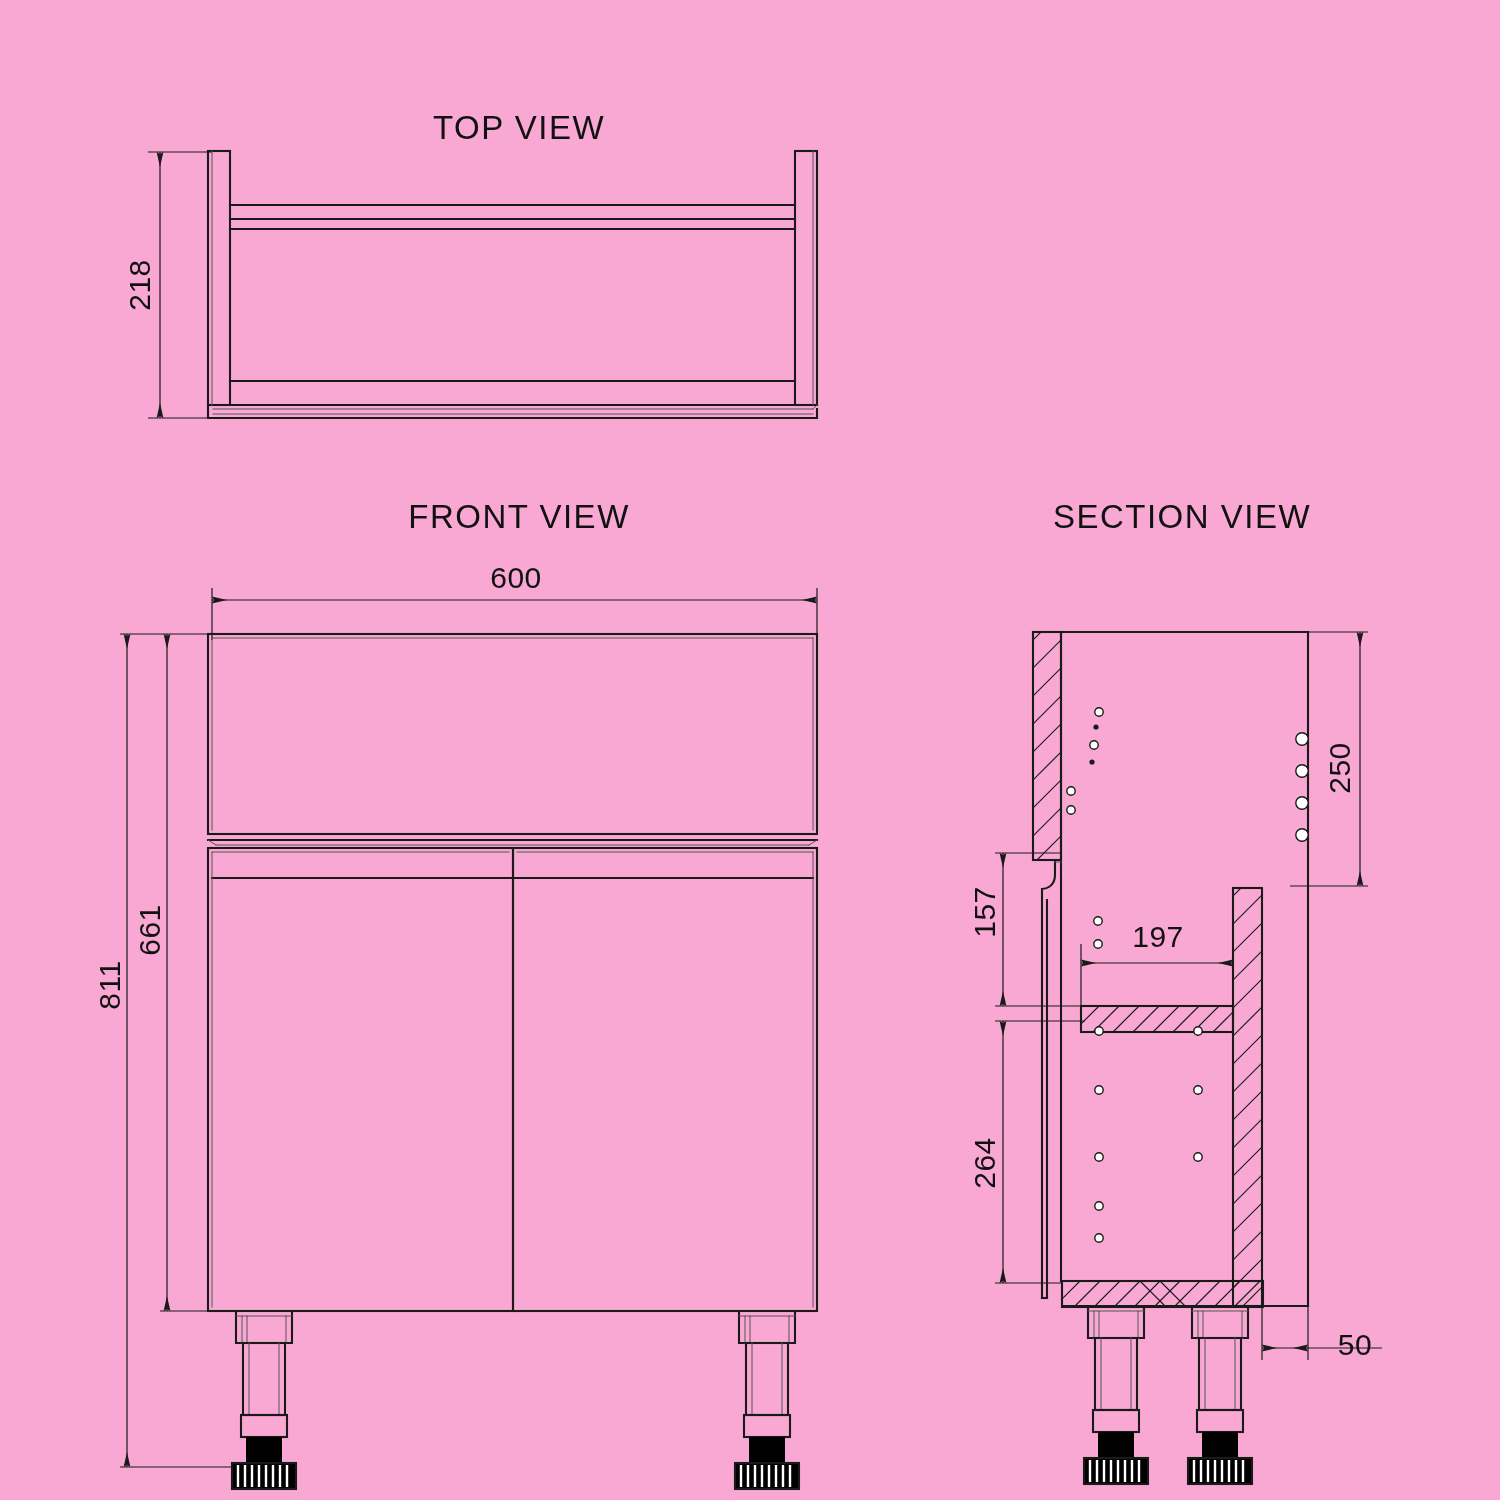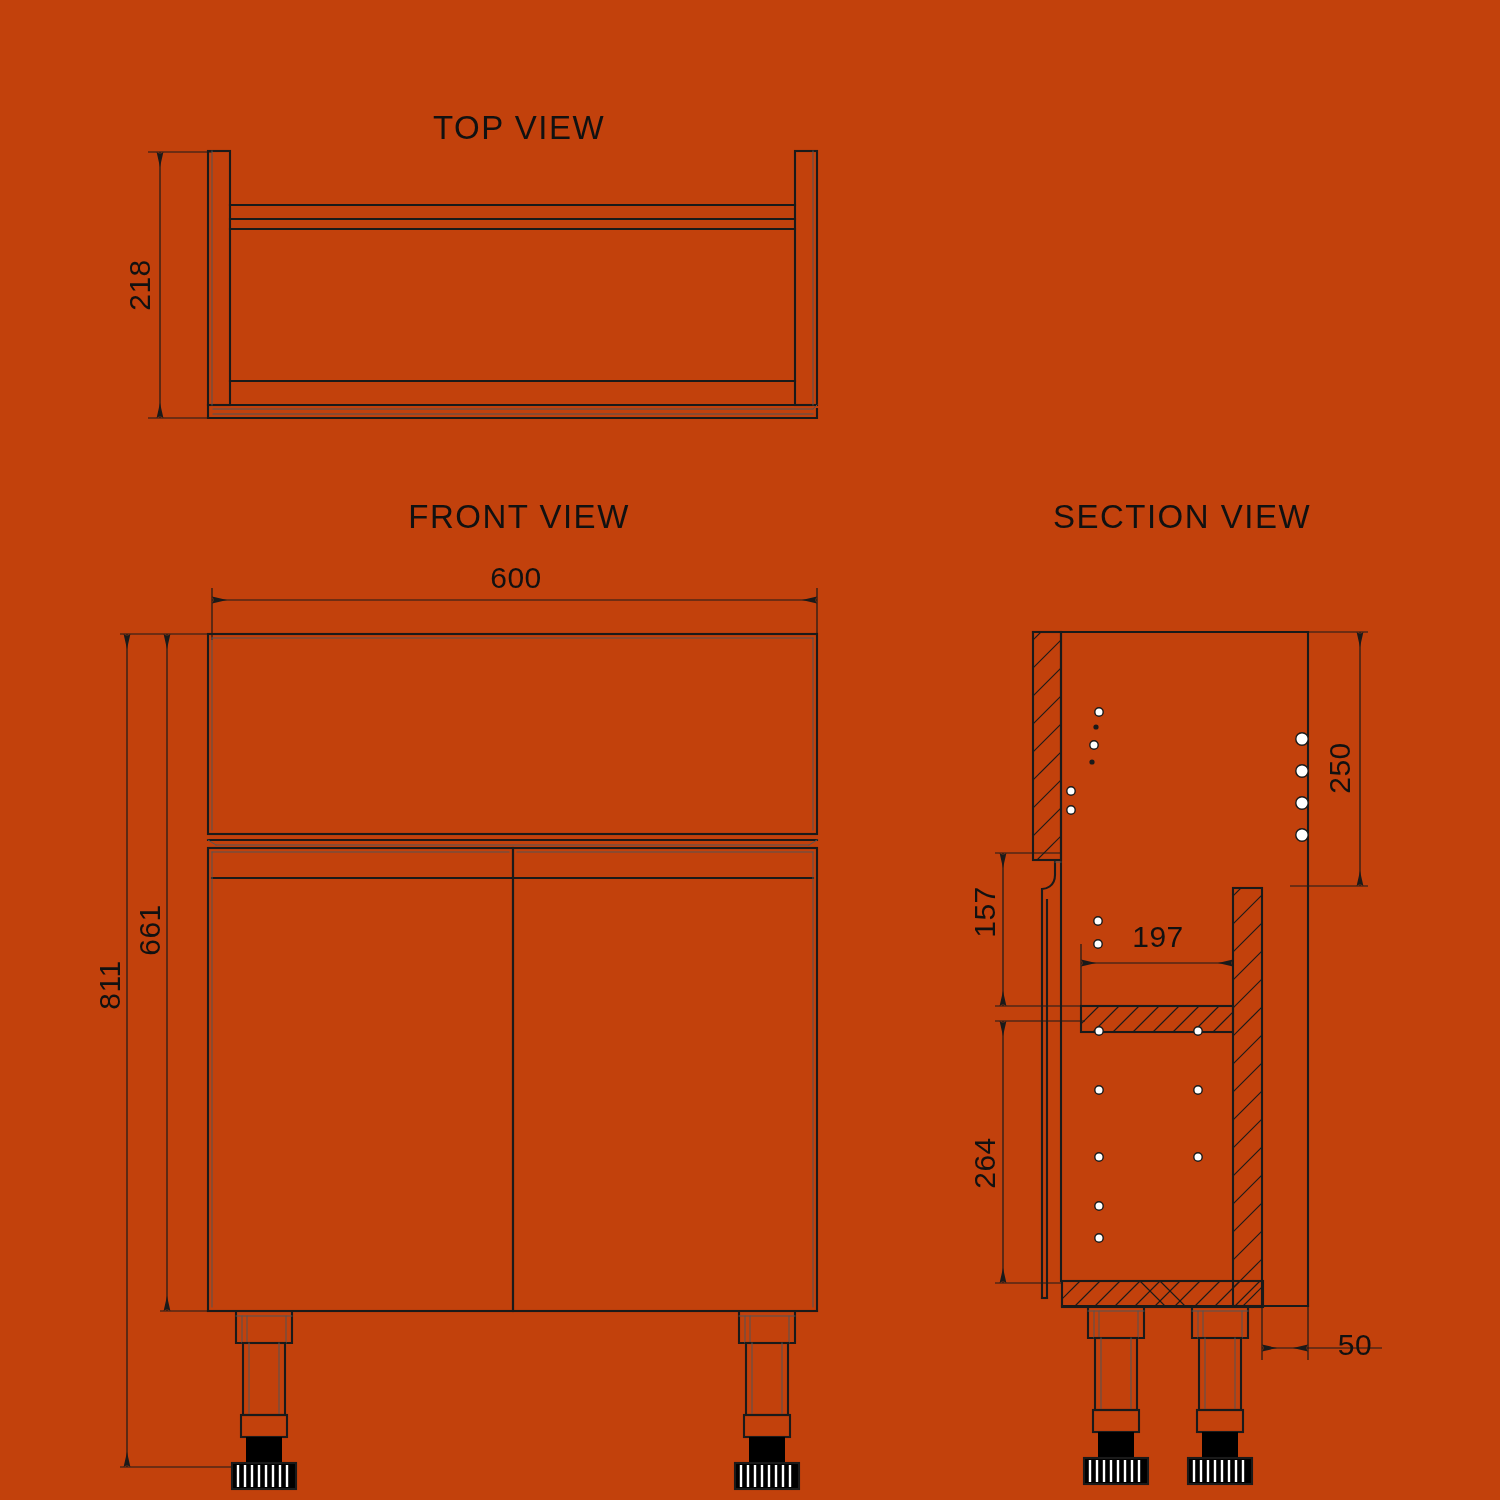--- a/index.html
+++ b/index.html
@@ -4,21 +4,21 @@
 <style>
   html, body {
     margin: 0;
     padding: 0;
     background: #ffffff;
   }
   #sheet {
     position: relative;
     width: 1500px;
     height: 1500px;
-    background: #c2410c;
+    background: #f9a8d4;
     font-family: "Liberation Sans", sans-serif;
     overflow: hidden;
   }
   svg.drawing {
     position: absolute;
     left: 0;
     top: 0;
     width: 1500px;
     height: 1500px;
   }

